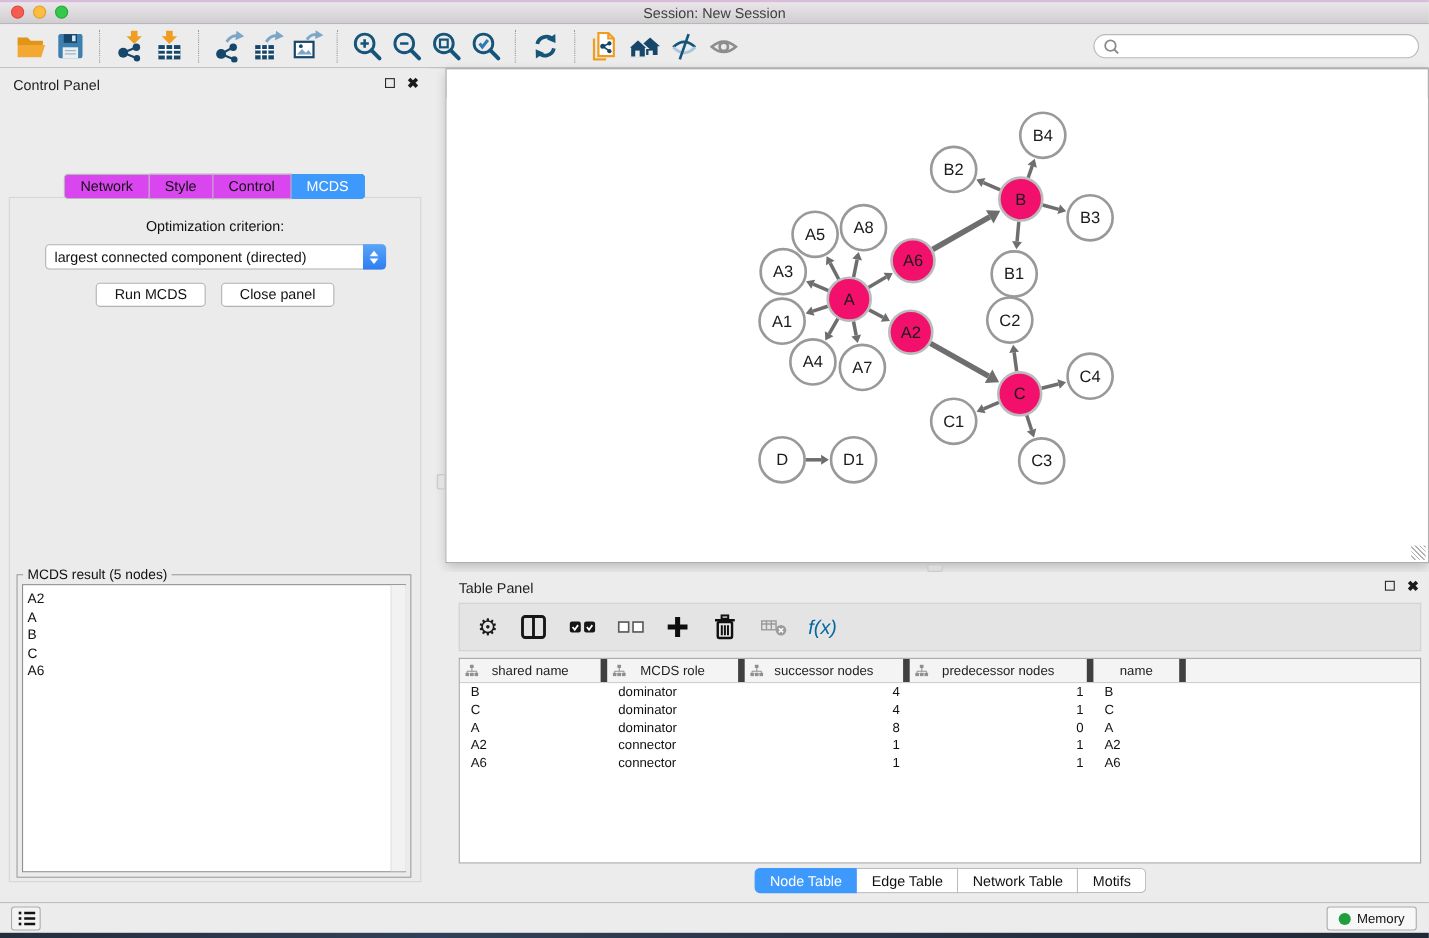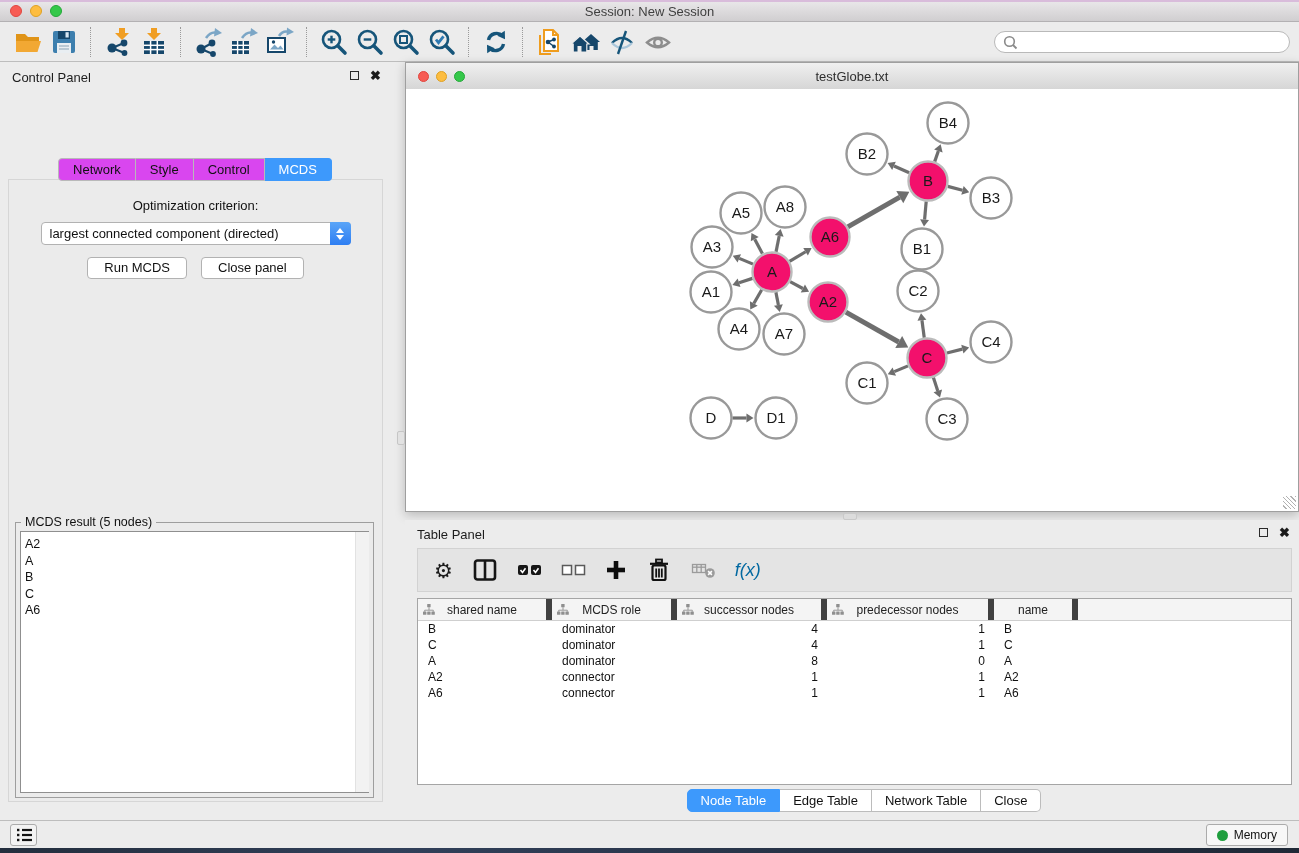--- a/index.html
+++ b/index.html
@@ -304,28 +304,20 @@
             <div class="result-item">B</div>
             <div class="result-item">C</div>
             <div class="result-item">A6</div>
           </div>
         <div class="result-scrollbar" style="right:4px; top:9px; bottom:5px;"></div>
       </div>
     </div>
   </div>
 
   <div class="network-window">
-    <div class="nw-titlebar">
-      <div class="nw-traffic">
-        <div class="nw-light light red"></div>
-        <div class="nw-light light yellow"></div>
-        <div class="nw-light light green"></div>
-      </div>
-      <div class="nw-title">testGlobe.txt</div>
-    </div>
     <div class="nw-canvas">
       <svg width="892" height="422" viewBox="0 0 892 422" style="font-family:'Liberation Sans',sans-serif;">
           <g>
             <line x1="346.5202944100433" y1="189.38678871801858" x2="333.0697806403571" y2="193.79679323266978" stroke="#6E6E6E" stroke-width="3.2"></line>
             <polygon points="326.3801646719037,195.99010994363812 331.6740336424682,189.5397648891085 334.46552763824604,198.05382157623106" fill="#6E6E6E"></polygon>
           </g>
           <g>
             <line x1="384.07033938559005" y1="192.6805389565661" x2="396.8425616553786" y2="199.52280088680993" stroke="#6E6E6E" stroke-width="3.2"></line>
             <polygon points="403.0481806443812,202.8472396309185 394.7270097273095,203.47183115253887 398.95811358344764,195.573770621081" fill="#6E6E6E"></polygon>
           </g>
@@ -640,21 +632,21 @@
             <div class="td right" style="width: 150px;">1</div>
             <div class="td right" style="width: 167px;">1</div>
             <div class="td" style="width: 84px;">A6</div>
           </div>
         </div>
     </div>
     <div class="tp-tabs">
         <div class="bt-tab active">Node Table</div>
         <div class="bt-tab">Edge Table</div>
         <div class="bt-tab">Network Table</div>
-        <div class="bt-tab">Close</div>
+        <div class="bt-tab">Motifs</div>
       </div>
   </div>
 
   <div class="status-bar">
     <div class="list-btn">
       <svg width="20" height="20" viewBox="0 0 20 20">
           <g stroke="#141414" stroke-width="2.2">
             <line x1="8" y1="5" x2="18" y2="5"></line>
             <line x1="8" y1="10" x2="18" y2="10"></line>
             <line x1="8" y1="15" x2="18" y2="15"></line>

